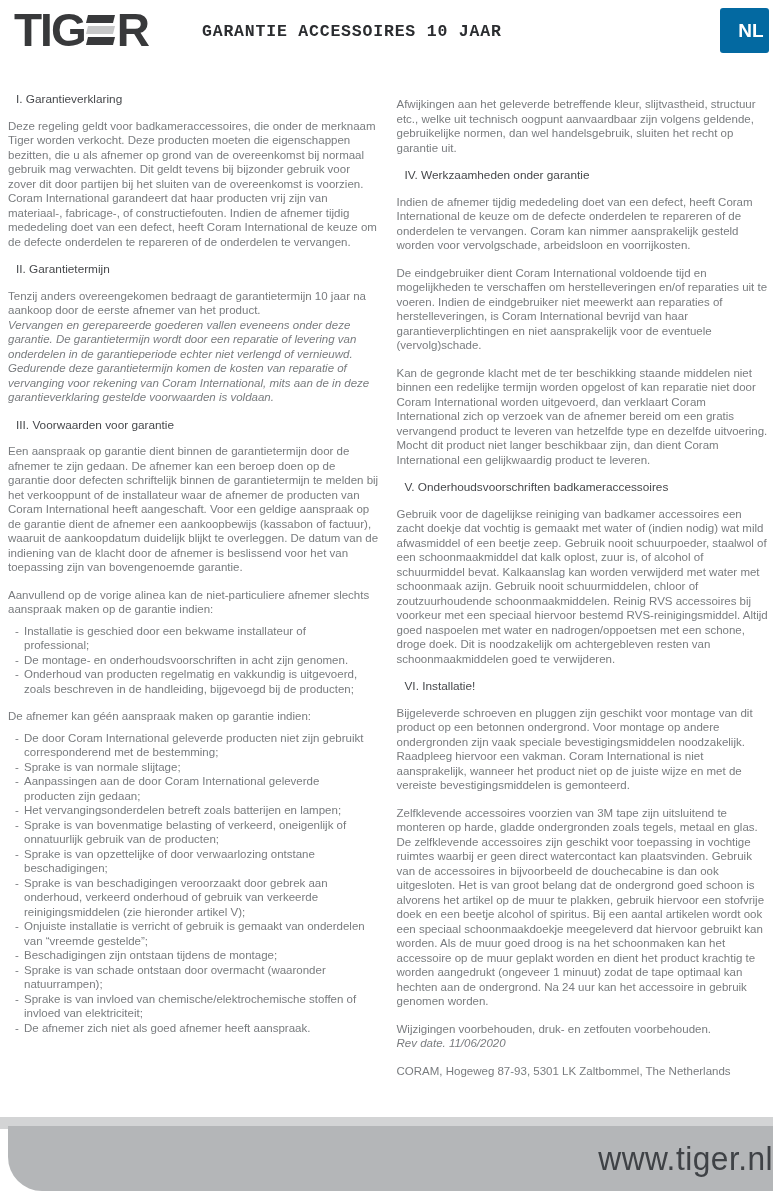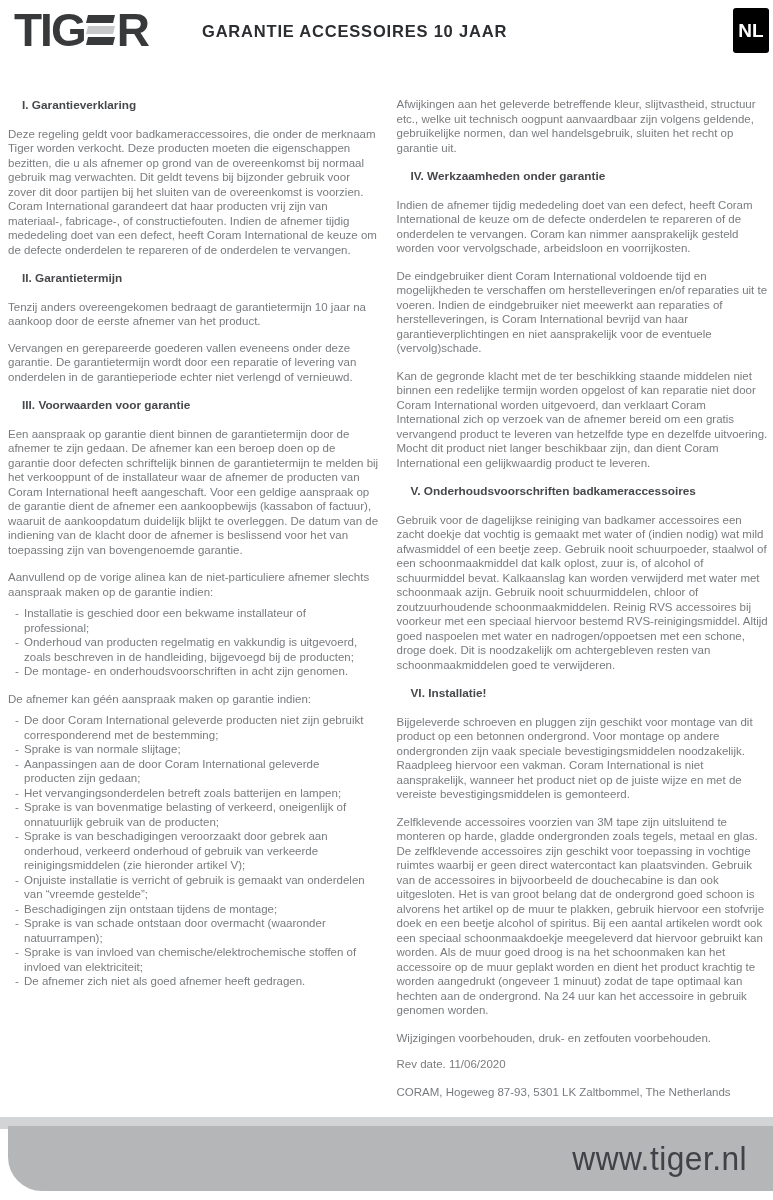--- a/index.html
+++ b/index.html
@@ -5,42 +5,42 @@
   html,body{margin:0;padding:0;background:#e8e8e8;}
   #page{position:relative;width:773px;height:1200px;background:#ffffff;overflow:hidden;
         font-family:"Liberation Sans",sans-serif;}
   
   #logo{position:absolute;left:14px;top:4px;display:flex;align-items:center;height:52px;}
   .logo-txt{font-size:46px;font-weight:bold;letter-spacing:-2px;color:#38393b;line-height:52px;}
   #logo-e{display:inline-flex;flex-direction:column;justify-content:center;gap:3px;margin:0 3px 0 2px;}
   #logo-e .bar{width:27px;height:8px;background:#38393b;transform:skewX(-14deg);}
   #logo-e .bar.mid{background:#c7c8c9;}
   #doc-title{position:absolute;left:202px;top:22px;font-size:16.5px;font-weight:bold;
-             letter-spacing:.8px;color:#2b2d30;}
-  #lang-badge{position:absolute;right:4px;top:8px;width:36px;height:45px;background:#000000;
+             letter-spacing:.8px;color:#2b2d30;font-family:Liberation Mono, monospace;}
+  #lang-badge{position:absolute;right:4px;top:8px;width:36px;height:45px;background:#0369a1;
               border-radius:3px;color:#fff;font-weight:bold;font-size:19px;display:flex;
-              align-items:center;justify-content:center;}
+              align-items:center;justify-content:center;padding-left:13px;}
   
   #cols{position:absolute;left:8px;top:84px;width:760px;display:flex;gap:17px;
         color:#797c7f;font-size:11.5px;line-height:14.5px;}
   .col{flex:1;}
   .col section{margin-top:13px;}
   .col section:first-child{margin-top:0;}
-  h2{margin:14px;font-size:11.8px;line-height:14.5px;font-weight:bold;color:#46484b;}
+  h2{margin:8px;font-size:11.8px;line-height:14.5px;font-weight:normal;color:#46484b;}
   .col p{margin:13px 0 0 0;}
-  .col p.line{margin-top:12px;}
+  .col p.line{margin-top:0;font-style:italic;}
   .col h2 + p{margin-top:12px;}
   .col ul{margin:7px;padding:0;list-style:none;}
   .col li{position:relative;padding-left:9px;}
   .col li::before{content:"-";position:absolute;left:0;top:0;}
   
   #footer-strip{position:absolute;left:0;right:0;top:1117px;height:12px;background:#d3d4d5;}
   #footer-bar{position:absolute;left:8px;right:0;top:1126px;height:65px;background:#b4b6b8;
               border-bottom-left-radius:34px;display:flex;align-items:center;
-              justify-content:flex-end;padding-right:26px;box-sizing:border-box;}
+              justify-content:flex-end;box-sizing:border-box;}
   #footer-url{font-size:33px;color:#3f4246;letter-spacing:.5px;font-weight:normal;
               font-family:"Liberation Sans",sans-serif;transform:scaleX(.96);transform-origin:right;}
 </style>
 </head>
 <body>
 
 <div id="page">
 
   <div id="logo">
     <span class="logo-txt">TIG</span>
@@ -59,43 +59,45 @@
   <div id="cols">
     <div class="col" id="col-left">
         <section>
           <h2>I. Garantieverklaring</h2>
           <p>Deze regeling geldt voor badkameraccessoires, die onder de merknaam Tiger worden verkocht. Deze producten moeten die eigenschappen bezitten, die u als afnemer op grond van de overeenkomst bij normaal gebruik mag verwachten. Dit geldt tevens bij bijzonder gebruik voor zover dit door partijen bij het sluiten van de overeenkomst is voorzien. Coram International garandeert dat haar producten vrij zijn van materiaal-, fabricage-, of constructiefouten. Indien de afnemer tijdig mededeling doet van een defect, heeft Coram International de keuze om de defecte onderdelen te repareren of de onderdelen te vervangen.</p>
         </section>
         <section>
           <h2>II. Garantietermijn</h2>
           <p>Tenzij anders overeengekomen bedraagt de garantietermijn 10 jaar na aankoop door de eerste afnemer van het product.</p>
           <p class="line">Vervangen en gerepareerde goederen vallen eveneens onder deze garantie. De garantietermijn wordt door een reparatie of levering van onderdelen in de garantieperiode echter niet verlengd of vernieuwd.</p>
+          <p class="line">Gedurende deze garantietermijn komen de kosten van reparatie of vervanging voor rekening van Coram International, mits aan de in deze garantieverklaring gestelde voorwaarden is voldaan.</p>
         </section>
         <section>
           <h2>III. Voorwaarden voor garantie</h2>
           <p>Een aanspraak op garantie dient binnen de garantietermijn door de afnemer te zijn gedaan. De afnemer kan een beroep doen op de garantie door defecten schriftelijk binnen de garantietermijn te melden bij het verkooppunt of de installateur waar de afnemer de producten van Coram International heeft aangeschaft. Voor een geldige aanspraak op de garantie dient de afnemer een aankoopbewijs (kassabon of factuur), waaruit de aankoopdatum duidelijk blijkt te overleggen. De datum van de indiening van de klacht door de afnemer is beslissend voor het van toepassing zijn van bovengenoemde garantie.</p>
           <p>Aanvullend op de vorige alinea kan de niet-particuliere afnemer slechts aanspraak maken op de garantie indien:</p>
           <ul>
             <li>Installatie is geschied door een bekwame installateur of professional;</li>
+            <li>De montage- en onderhoudsvoorschriften in acht zijn genomen.</li>
             <li>Onderhoud van producten regelmatig en vakkundig is uitgevoerd, zoals beschreven in de handleiding, bijgevoegd bij de producten;</li>
-            <li>De montage- en onderhoudsvoorschriften in acht zijn genomen.</li>
           </ul>
           <p>De afnemer kan géén aanspraak maken op garantie indien:</p>
           <ul>
             <li>De door Coram International geleverde producten niet zijn gebruikt corresponderend met de bestemming;</li>
             <li>Sprake is van normale slijtage;</li>
             <li>Aanpassingen aan de door Coram International geleverde producten zijn gedaan;</li>
             <li>Het vervangingsonderdelen betreft zoals batterijen en lampen;</li>
             <li>Sprake is van bovenmatige belasting of verkeerd, oneigenlijk of onnatuurlijk gebruik van de producten;</li>
+            <li>Sprake is van opzettelijke of door verwaarlozing ontstane beschadigingen;</li>
             <li>Sprake is van beschadigingen veroorzaakt door gebrek aan onderhoud, verkeerd onderhoud of gebruik van verkeerde reinigingsmiddelen (zie hieronder artikel V);</li>
             <li>Onjuiste installatie is verricht of gebruik is gemaakt van onderdelen van “vreemde gestelde”;</li>
             <li>Beschadigingen zijn ontstaan tijdens de montage;</li>
             <li>Sprake is van schade ontstaan door overmacht (waaronder natuurrampen);</li>
             <li>Sprake is van invloed van chemische/elektrochemische stoffen of invloed van elektriciteit;</li>
-            <li>De afnemer zich niet als goed afnemer heeft gedragen.</li>
+            <li>De afnemer zich niet als goed afnemer heeft aanspraak.</li>
           </ul>
         </section>
       </div>
     <div class="col" id="col-right">
         <section>
           <p>Afwijkingen aan het geleverde betreffende kleur, slijtvastheid, structuur etc., welke uit technisch oogpunt aanvaardbaar zijn volgens geldende, gebruikelijke normen, dan wel handelsgebruik, sluiten het recht op garantie uit.</p>
         </section>
         <section>
           <h2>IV. Werkzaamheden onder garantie</h2>
           <p>Indien de afnemer tijdig mededeling doet van een defect, heeft Coram International de keuze om de defecte onderdelen te repareren of de onderdelen te vervangen. Coram kan nimmer aansprakelijk gesteld worden voor vervolgschade, arbeidsloon en voorrijkosten.</p>

